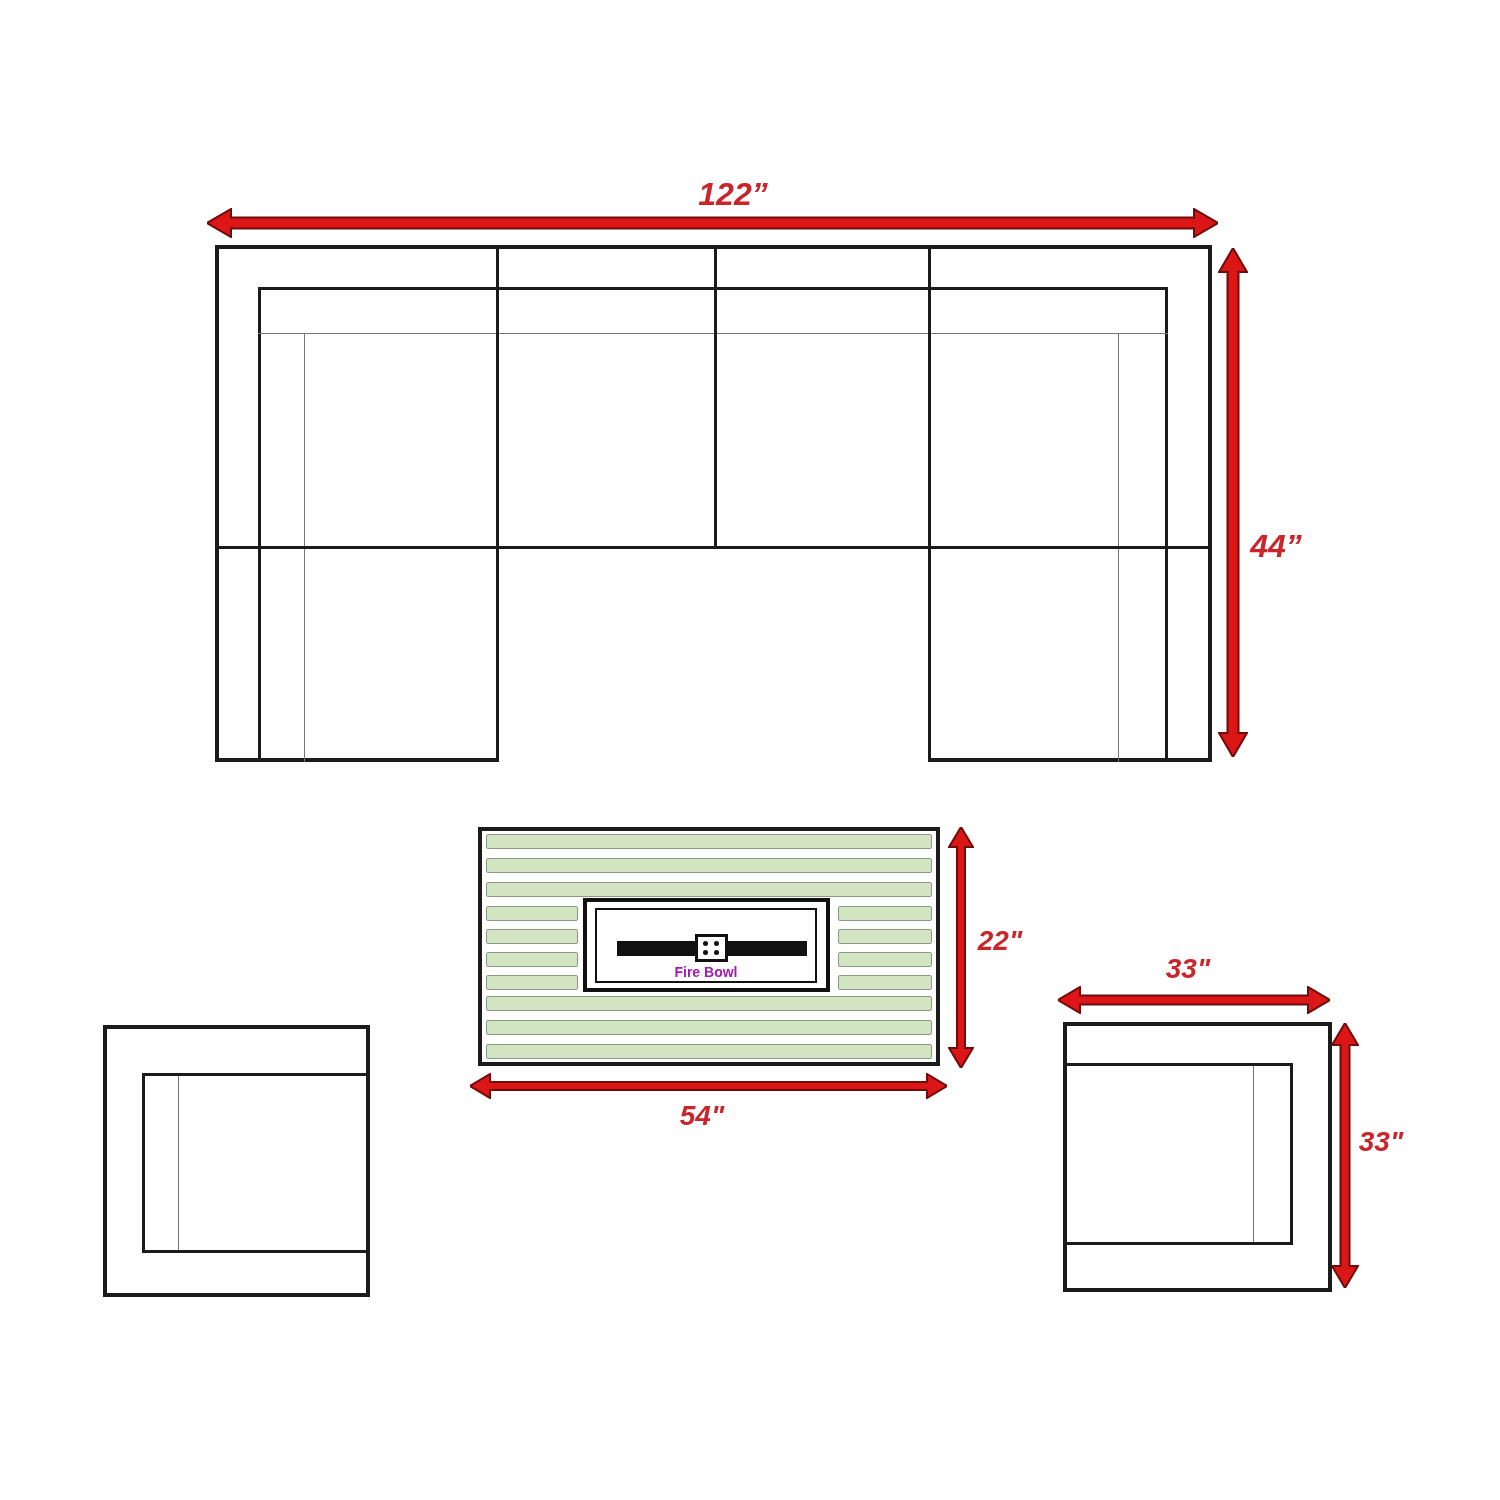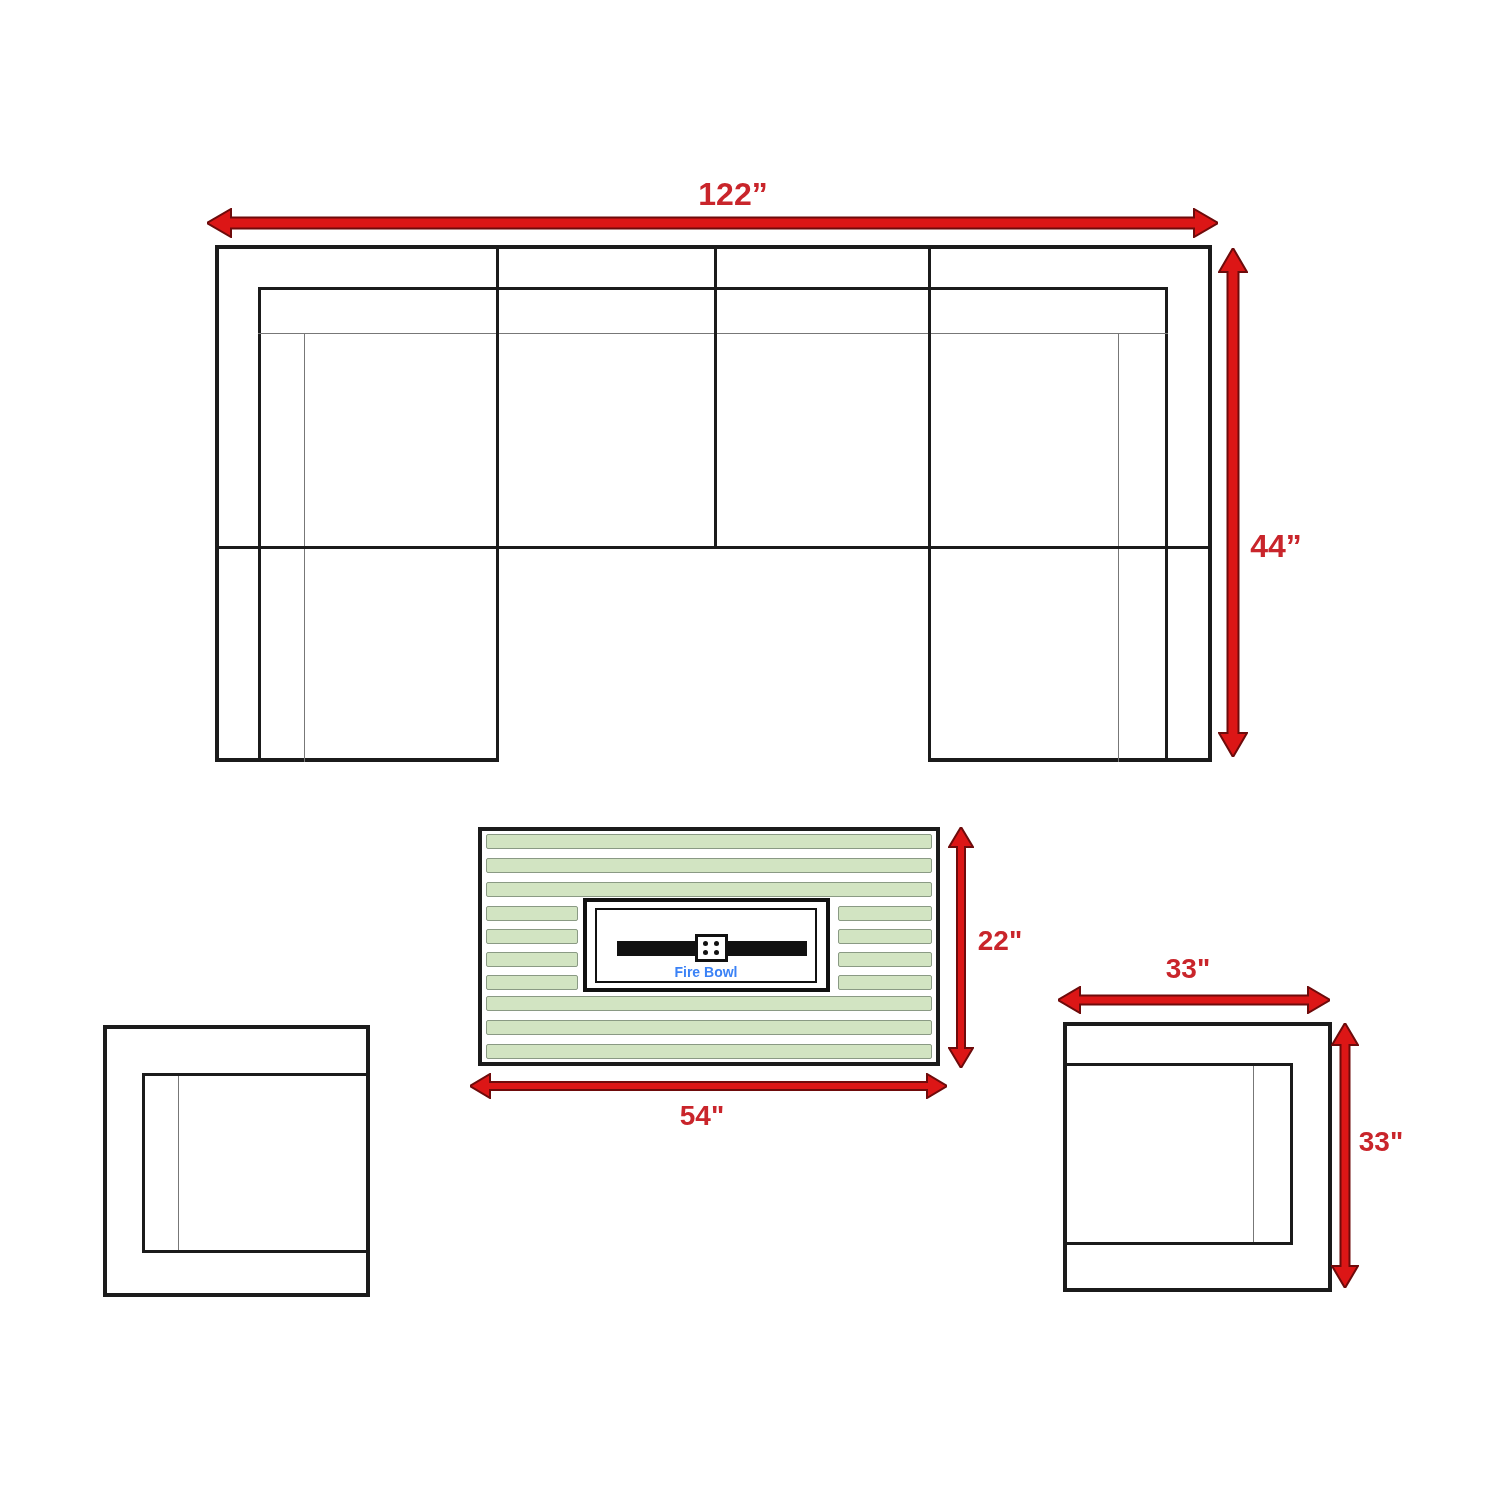--- a/index.html
+++ b/index.html
@@ -1,20 +1,20 @@
 <!DOCTYPE html>
 <html><head>
 <meta charset="utf-8">
 <style>
   html,body{margin:0;padding:0;background:#ffffff;}
   #canvas{
     position:relative;width:1500px;height:1500px;background:#ffffff;
     font-family:"Liberation Sans", sans-serif;overflow:hidden;
   }
-  .layer{position:absolute;inset:0;}
+  .layer{position:absolute;inset:0;font-style:italic;}
   .ln{position:absolute;background:#1b1b1b;}
   .ln.thin{background:#777777;}
   .rect{position:absolute;border:4px solid #1b1b1b;box-sizing:border-box;background:transparent;}
   .rect.inner{border-width:3px;}
   .dim-label{
     position:absolute;color:#c9252b;font-weight:bold;white-space:nowrap;
     transform:translate(-50%,-50%);line-height:1;
   }
   .fs-big{font-size:32px;}
   .fs-mid{font-size:28px;}
@@ -31,21 +31,21 @@
   }
   #fire-panel{position:absolute;left:101px;top:67px;width:247px;height:94px;
     border:4px solid #111111;box-sizing:border-box;background:#ffffff;}
   #fire-panel-inner{position:absolute;left:113px;top:77px;width:222px;height:75px;
     border:2px solid #111111;box-sizing:border-box;background:#ffffff;}
   #burner-bar{position:absolute;left:135px;top:110px;width:190px;height:15px;background:#111111;}
   #burner-valve{position:absolute;left:213px;top:103px;width:33px;height:28px;
     border:3px solid #111111;box-sizing:border-box;background:#ffffff;}
   .valve-dot{position:absolute;width:5px;height:5px;border-radius:50%;background:#111111;}
   #fire-bowl-label{position:absolute;left:113px;top:133px;width:222px;height:16px;
-    text-align:center;font-size:14px;font-weight:bold;color:#3b82f6;line-height:16px;}
+    text-align:center;font-size:14px;font-weight:bold;color:#a21caf;line-height:16px;}
 </style>
 </head>
 <body>
 
 <div id="canvas">
 
   <div class="layer">
 
     <div class="ln" style="left:215px;top:245px;width:997px;height:4px;"></div>
     <div class="ln" style="left:215px;top:245px;width:4px;height:517px;"></div>

